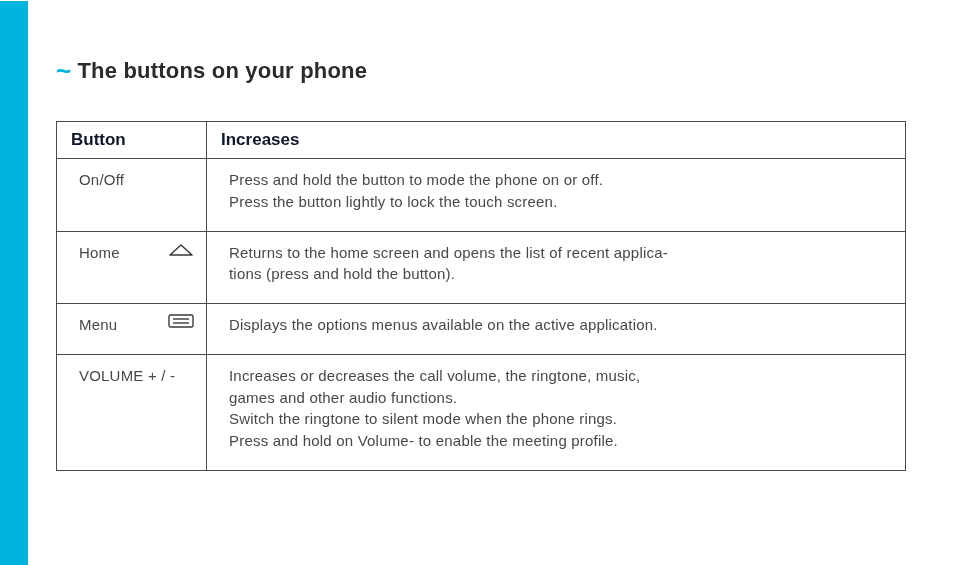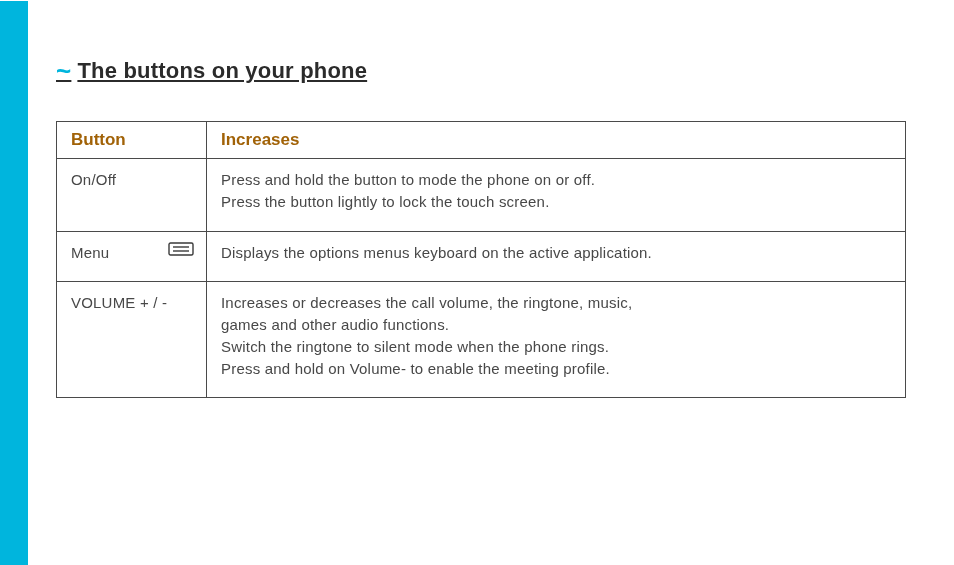--- a/index.html
+++ b/index.html
@@ -29,21 +29,20 @@
     position: absolute;
     left: 56px;
     top: 56px;
     right: 42px;
   }
   .title {
     font-size: 22px;
     font-weight: 700;
     letter-spacing: 0.2px;
     color: #2b2b2b;
-    text-decoration: underline;
   }
   .tilde {
     color: #00b5dd;
     font-weight: 900;
     font-size: 26px;
     vertical-align: -2px;
     padding-right: 6px;
   }
   table.buttons {
     margin-top: 34px;
@@ -51,29 +50,29 @@
     width: 850px;
   }
   table.buttons th, table.buttons td {
     border: 1px solid #4a4a4a;
     text-align: left;
     vertical-align: top;
   }
   table.buttons th {
     font-size: 17px;
     font-weight: 700;
-    color: #a16207;
+    color: #0f172a;
     padding: 8px 14px 8px 14px;
     margin-left: 20px;
   }
   table.buttons td {
     font-size: 15px;
     color: #484848;
     line-height: 1.45;
-    padding: 10px 14px 18px 14px;
+    padding: 10px 14px 18px 22px;
     letter-spacing: 0.2px;
   }
   col.col-btn { width: 150px; }
   col.col-fun { }
   .btn-cell {
     position: relative;
     white-space: nowrap;
   }
   .btn-label {
     display: inline-block;
@@ -117,34 +116,48 @@
         <tr>
           <td class="btn-cell">
             <span class="btn-label">On/Off</span>
           </td>
           <td>
             <span class="fn-line">Press and hold the button to mode the phone on or off.</span>
             <span class="fn-line">Press the button lightly to lock the touch screen.</span>
           </td>
         </tr>
 
+        <tr>
+          <td class="btn-cell">
+            <span class="btn-label">Home</span>
+            <span class="btn-icon">
+              <svg width="26" height="16" viewBox="0 0 26 16">
+                <path d="M2 13 L13 3 L24 13 Z" fill="none" stroke="#3a3a3a" stroke-width="1.5" stroke-linejoin="round"></path>
+              </svg>
+            </span>
+          </td>
+          <td>
+            <span class="fn-line">Returns to the home screen and opens the list of recent applica-</span>
+            <span class="fn-line">tions (press and hold the button).</span>
+          </td>
+        </tr>
 
         <tr>
           <td class="btn-cell">
             <span class="btn-label">Menu</span>
             <span class="btn-icon">
               <svg width="26" height="14" viewBox="0 0 26 14">
                 <rect x="1" y="1" width="24" height="12" rx="1.5" fill="none" stroke="#3a3a3a" stroke-width="1.4"></rect>
                 <line x1="5" y1="5" x2="21" y2="5" stroke="#3a3a3a" stroke-width="1.4"></line>
                 <line x1="5" y1="9" x2="21" y2="9" stroke="#3a3a3a" stroke-width="1.4"></line>
               </svg>
             </span>
           </td>
           <td>
-            <span class="fn-line">Displays the options menus keyboard on the active application.</span>
+            <span class="fn-line">Displays the options menus available on the active application.</span>
           </td>
         </tr>
 
 
         <tr>
           <td class="btn-cell">
             <span class="btn-label">VOLUME + / -</span>
           </td>
           <td class="fn-just">
             <span class="fn-line">Increases or decreases the call volume, the ringtone, music,</span>

